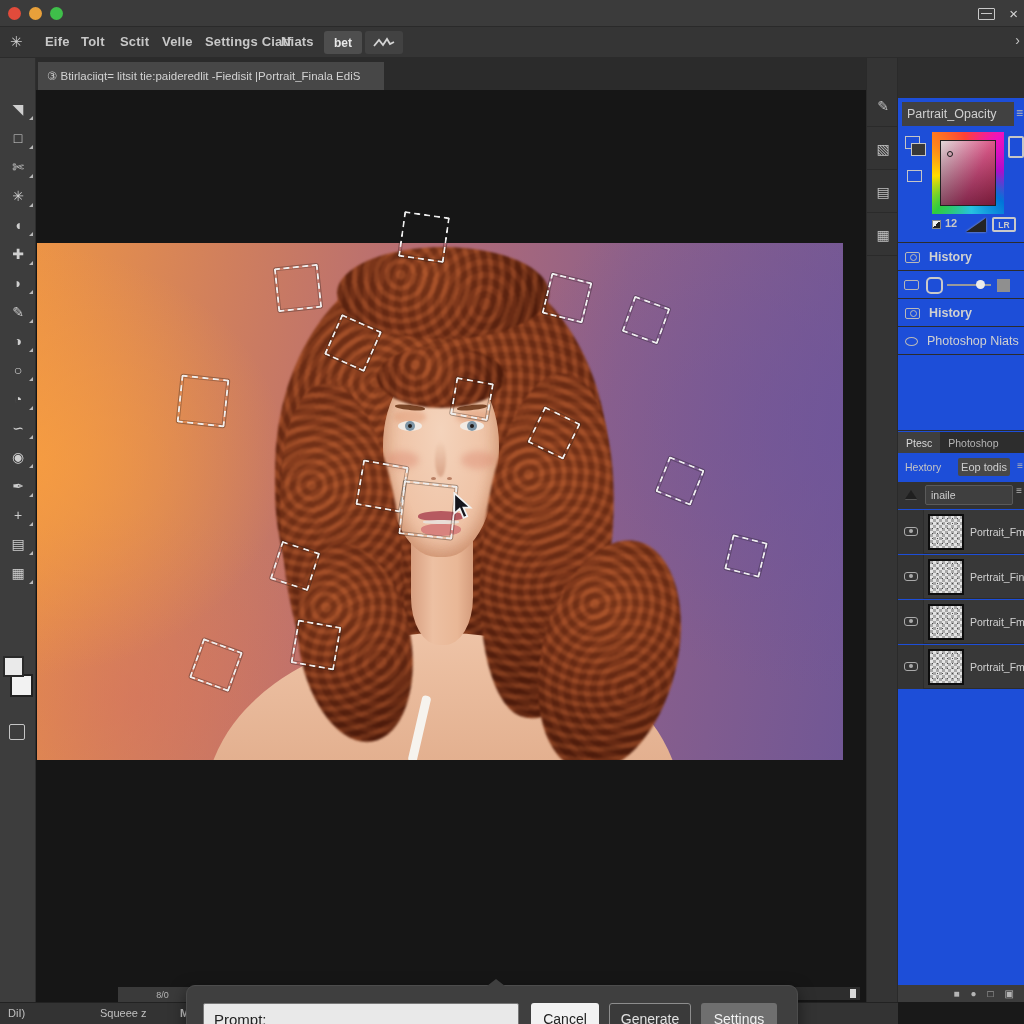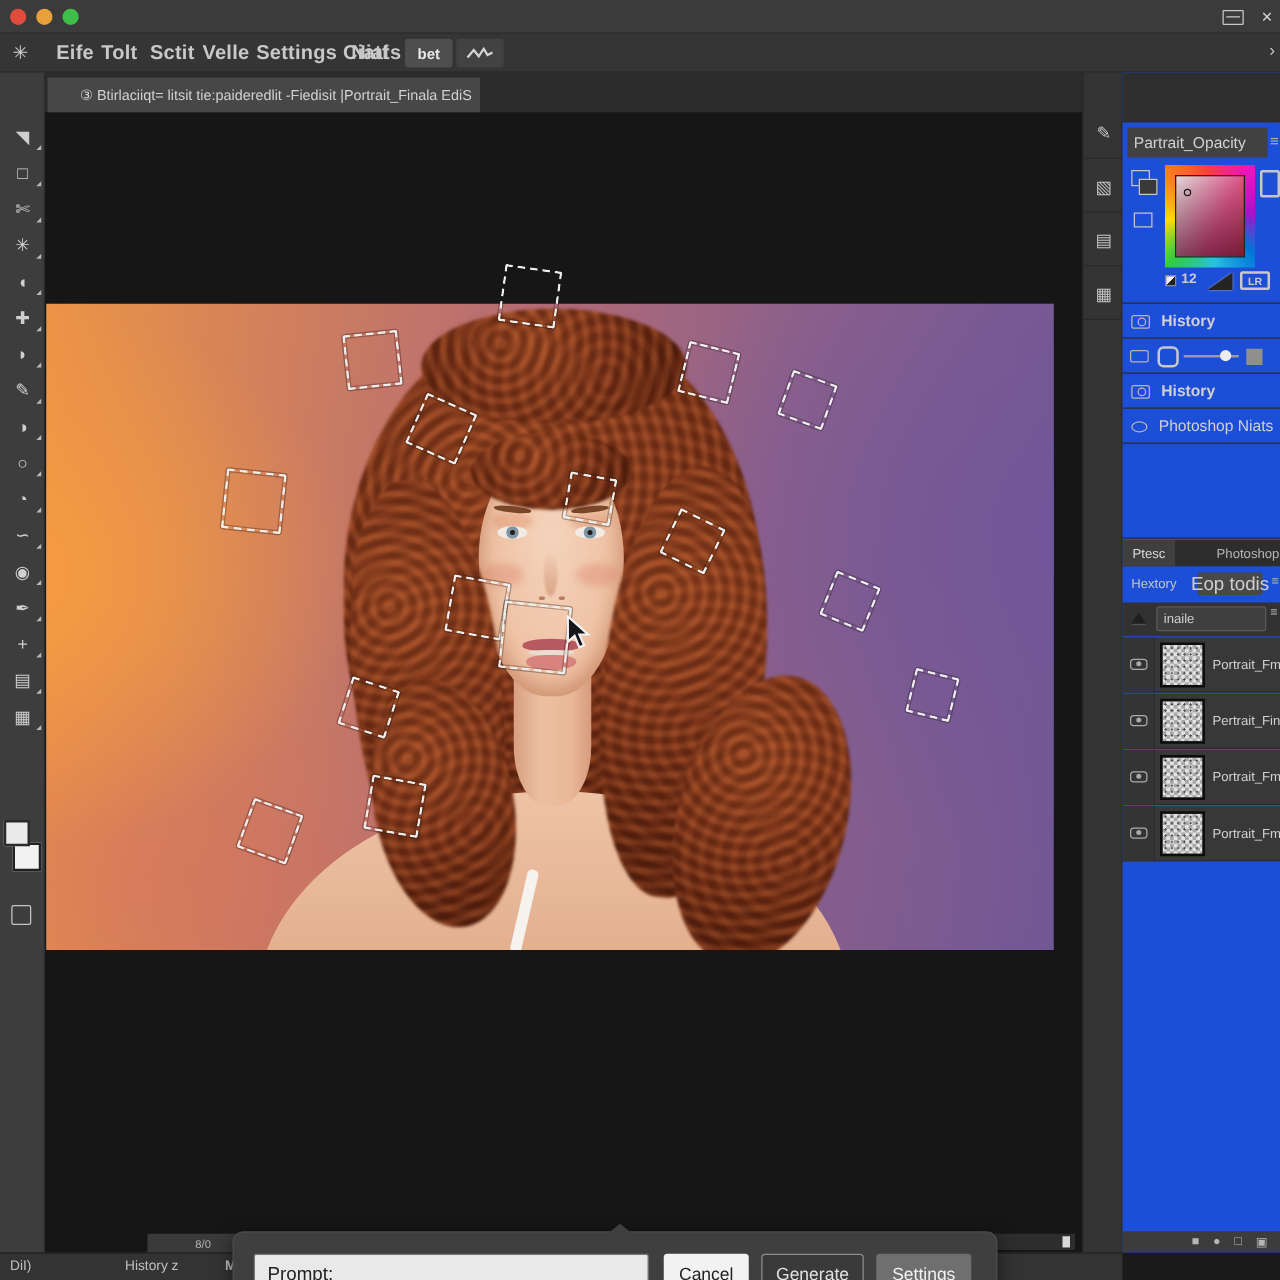--- a/index.html
+++ b/index.html
@@ -17,33 +17,33 @@
   .win-title { width:100%; text-align:center; font-size:14px; color:#dcdcdc; }
   .win-controls { position:absolute; right:6px; top:0; height:27px; display:flex; align-items:center; gap:14px; }
   .restore-ic { width:17px; height:12px; border:1.5px solid #c9c9c9; border-radius:1px; position:relative; }
   .restore-ic::after { content:""; position:absolute; left:2px; right:2px; top:4px; border-top:1.5px solid #c9c9c9; }
   .close-x { font-size:15px; color:#d5d5d5; line-height:1; }
 
   
   .menubar { position:absolute; left:0; top:27px; width:1024px; height:31px;
              background:#353535; border-bottom:1px solid #2b2b2b; }
   .ps-logo { position:absolute; left:10px; top:6px; font-size:15px; color:#cfcfcf; }
-  .menu-item { position:absolute; top:7px; font-size:16px; color:#c8c8c8; font-weight:600; letter-spacing:.2px; }
+  .menu-item { position:absolute; top:7px; font-size:13px; color:#c8c8c8; font-weight:600; letter-spacing:.2px; }
   .mi0{left:45px;} .mi1{left:81px;} .mi2{left:120px;} .mi3{left:162px;} .mi4{left:205px;} .mi5{left:281px;}
   .bet-btn { position:absolute; left:324px; top:4px; width:38px; height:23px; background:#4e4e4e;
              border-radius:3px; color:#e8e8e8; font-weight:bold; font-size:12px;
              display:flex; align-items:center; justify-content:center; }
   .scribble-btn { position:absolute; left:365px; top:4px; width:38px; height:23px; background:#424242;
              border-radius:3px; display:flex; align-items:center; justify-content:center; }
   .menu-chevron { position:absolute; right:4px; top:5px; font-size:14px; color:#c5c5c5; }
 
   
   .tabbar { position:absolute; left:36px; top:58px; width:830px; height:32px; background:#2b2b2b; }
   .doc-tab { position:absolute; left:2px; top:4px; width:346px; height:28px; background:#474747;
-             color:#d2d2d2; font-size:11.5px; display:flex; align-items:center; padding:0 26px;
+             color:#d2d2d2; font-size:11.5px; display:flex; align-items:center; padding:0 9px;
              white-space:nowrap; overflow:hidden; }
 
   
   .toolbar { position:absolute; left:0; top:58px; width:36px; height:944px; background:#3d3d3d;
              border-right:1px solid #2e2e2e; }
   .tool { position:absolute; left:0; width:36px; height:26px; display:flex; align-items:center;
           justify-content:center; color:#cfcfcf; font-size:14px; }
   .tool .fly { position:absolute; right:3px; bottom:2px; width:0; height:0;
                border-left:4px solid transparent; border-bottom:4px solid #b9b9b9; }
   .swatches { position:absolute; left:0; top:596px; width:36px; height:56px; }
@@ -173,27 +173,27 @@
   .cam { position:relative; margin-left:7px; width:15px; height:11px; border:1.6px solid #b9b9b9; border-radius:2px; }
   .cam::before { content:""; position:absolute; left:3.5px; top:1.5px; width:5px; height:5px; border:1.5px solid #b9b9b9; border-radius:50%; }
   .rp-label { margin-left:9px; font-size:12.5px; color:#d0d0d0; font-weight:600; white-space:nowrap; }
   .sl-rect { margin-left:6px; width:15px; height:10px; border:1.6px solid #b5b5b5; border-radius:2px; }
   .sl-rsq { margin-left:7px; width:17px; height:17px; border:2px solid #c9c9c9; border-radius:5px; }
   .sl-track { margin-left:4px; width:44px; height:2px; background:#9a9a9a; position:relative; }
   .sl-dot { position:absolute; right:6px; top:-4px; width:9px; height:9px; border-radius:50%; background:#ececec; }
   .sl-end { margin-left:6px; width:13px; height:13px; background:#8f8f8f; }
   .ellipse-ic { margin-left:7px; width:13px; height:9px; border:1.7px solid #b9b9b9; border-radius:50%; }
 
-  .rp-tabs { position:absolute; left:0; top:374px; width:126px; height:21px; background:#2d2d2d; display:flex;gap:25px; }
+  .rp-tabs { position:absolute; left:0; top:374px; width:126px; height:21px; background:#2d2d2d; display:flex; }
   .rp-tab { height:21px; padding:0 8px; font-size:10.5px; display:flex; align-items:center; color:#b5b5b5; }
   .rp-tab.active { background:#3f3f3f; color:#d8d8d8; }
   .hex-row { position:absolute; left:0; top:398px; width:126px; height:24px; }
   .hex-label { position:absolute; left:7px; top:5px; font-size:10.5px; color:#c5c5c5; }
   .hex-btn { position:absolute; left:60px; top:2px; width:52px; height:18px; background:#484848; border-radius:2px;
-             font-size:15px; color:#cfcfcf; display:flex; align-items:center; justify-content:center; white-space:nowrap; }
+             font-size:11px; color:#cfcfcf; display:flex; align-items:center; justify-content:center; white-space:nowrap; }
   .hex-menu { position:absolute; right:1px; top:4px; font-size:10px; color:#b5b5b5; }
   .filter-row { position:absolute; left:0; top:424px; width:126px; height:27px; background:#323232; }
   .filter-arrow { position:absolute; left:7px; top:8px; width:0; height:0;
                   border-left:6px solid transparent; border-right:6px solid transparent; border-bottom:9px solid #1f1f1f; filter:drop-shadow(0 1px 0 #555); }
   .filter-input { position:absolute; left:27px; top:3px; width:88px; height:20px; background:#3f3f3f; border:1px solid #5a5a5a;
                   border-radius:2px; font-size:10.5px; color:#cfcfcf; display:flex; align-items:center; padding:0 5px; }
   .filter-menu { position:absolute; right:2px; top:3px; font-size:10px; color:#b5b5b5; }
 
   .layer-row { position:absolute; left:0; width:126px; height:44px; border-bottom:1px solid #2c2c2c; background:#383838; }
   .eye-col { position:absolute; left:0; top:0; width:26px; height:44px; background:#343434; border-right:1px solid #2c2c2c; }
@@ -391,21 +391,21 @@
   </div>
 
   <div class="hscroll-track">
     <div class="hscroll-thumb"></div>
     <div class="hscroll-end"></div>
   </div>
   <div class="mini-tab">8/0</div>
 
   <div class="statusbar">
     <span class="sb sb1">DiI)</span>
-    <span class="sb sb2">History z</span>
+    <span class="sb sb2">Squeee z</span>
     <span class="sb sb3">MD.</span>
     <span class="sb-div" style="left:240px"></span>
     <span class="sb sb4">4T.</span>
     <span class="sb sb-pen">✐</span>
     <span class="sb sb-x">×</span>
     <span class="sb-img"></span>
   </div>
 
   <div class="rail">
     <div class="rail-btn" style="top:27px">

